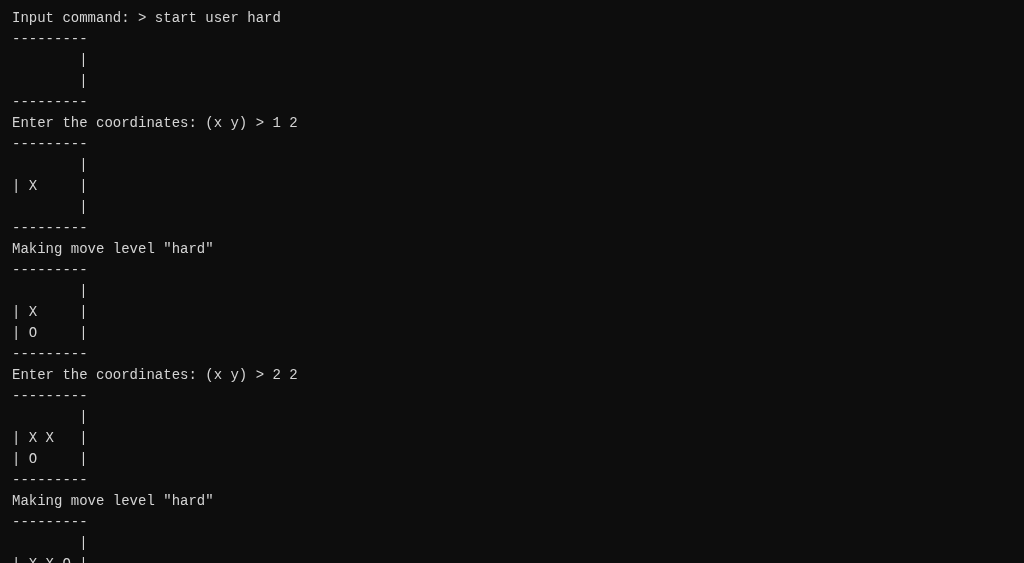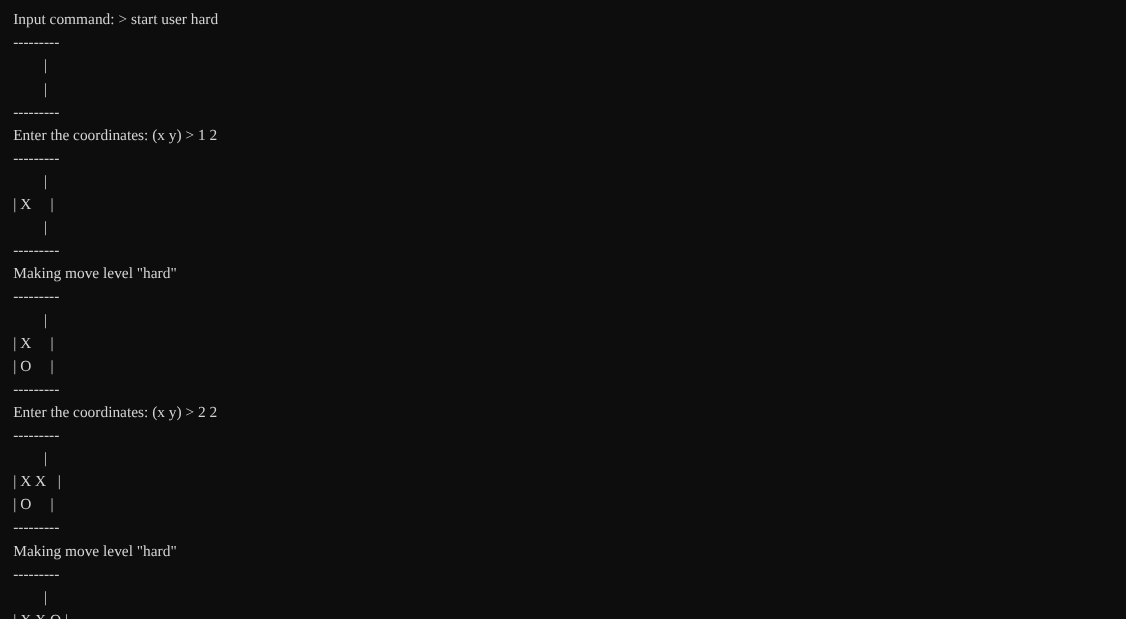--- a/index.html
+++ b/index.html
@@ -22,19 +22,18 @@
 
     .terminal {
       width: 100%;
       height: 100%;
       white-space: pre;
     }
 
     .line {
       display: block;
       line-height: 1.5;
-      font-family: Liberation Serif, serif;
     }
   </style>
 </head>
 <body>
 
 <div class="terminal" id="terminal"><span class="line">Input command: &gt; start user hard</span><span class="line">---------</span><span class="line">        |</span><span class="line">        |</span><span class="line">---------</span><span class="line">Enter the coordinates: (x y) &gt; 1 2</span><span class="line">---------</span><span class="line">        |</span><span class="line">| X     |</span><span class="line">        |</span><span class="line">---------</span><span class="line">Making move level "hard"</span><span class="line">---------</span><span class="line">        |</span><span class="line">| X     |</span><span class="line">| O     |</span><span class="line">---------</span><span class="line">Enter the coordinates: (x y) &gt; 2 2</span><span class="line">---------</span><span class="line">        |</span><span class="line">| X X   |</span><span class="line">| O     |</span><span class="line">---------</span><span class="line">Making move level "hard"</span><span class="line">---------</span><span class="line">        |</span><span class="line">| X X O |</span></div>
 
 </body></html>

